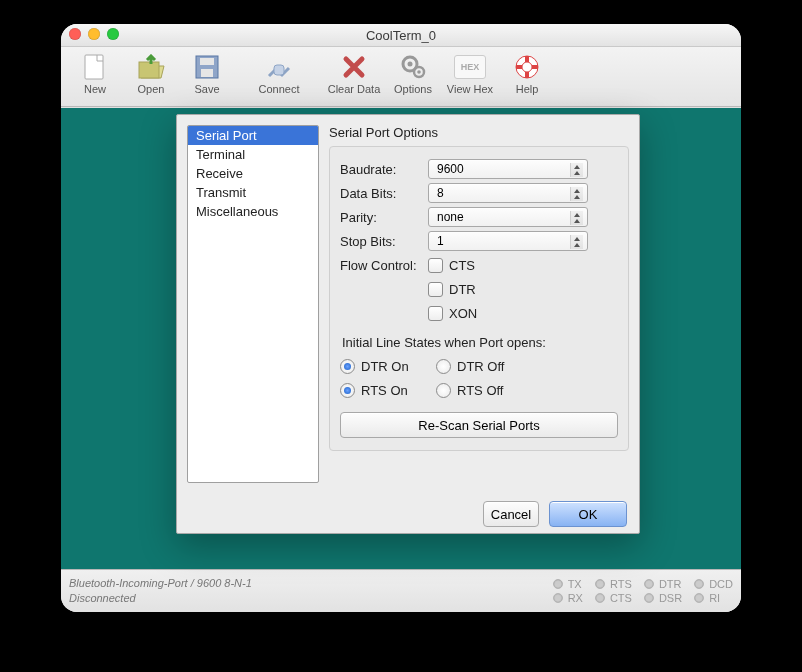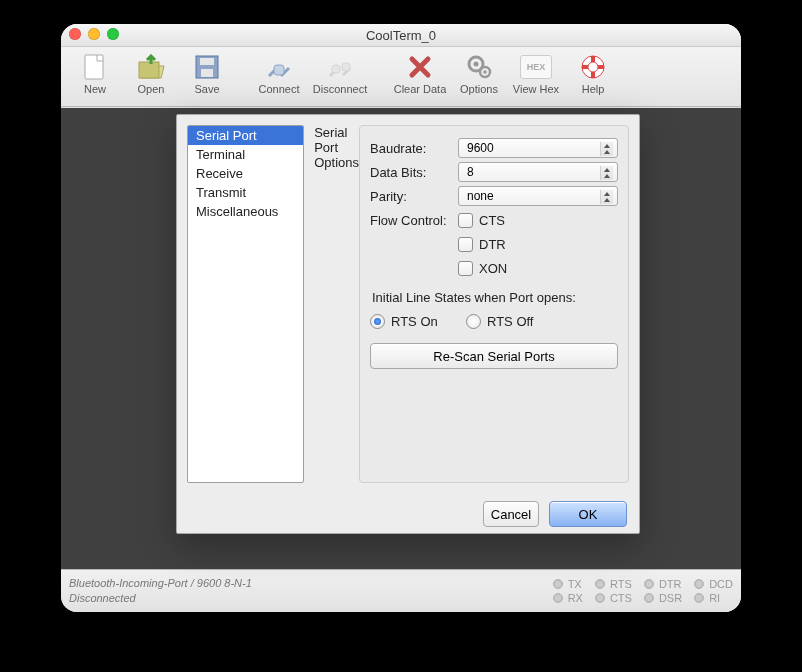--- a/index.html
+++ b/index.html
@@ -27,21 +27,21 @@
   .tl { width:12px; height:12px; border-radius:50%; box-shadow:inset 0 0 1px rgba(0,0,0,.5); }
   .title { margin:0 auto; font-size:13px; color:#3a3a3a; }
   .toolbar {
     height:55px; flex:none;
     background:linear-gradient(#f3f3f3,#e4e4e4);
     border-bottom:1px solid #b8b8b8;
     display:flex; align-items:flex-start; gap:4px; padding:4px 8px 0;
   }
   .tb-btn { width:52px; text-align:center; font-size:11px; color:#555; }
   .tb-ic { height:32px; display:flex; align-items:center; justify-content:center; }
-  .content { flex:1; background:#404040; border-top:1px solid #e0e0e0; position:relative; }
+  .content { flex:1; background:#0f766e; border-top:1px solid #e0e0e0; position:relative; }
   .statusbar {
     height:42px; flex:none;
     background:linear-gradient(#f0f0f0,#e2e2e2);
     border-top:1px solid #b8b8b8;
     display:flex; align-items:center; padding:0 8px; font-size:11px; color:#777;
   }
   .status-text { margin-left:0; line-height:1.4;font-style:italic; }
   .status-leds { margin-left:auto; display:grid; grid-template-columns:auto auto auto auto; gap:2px 12px; }
   .led { display:flex; align-items:center; gap:5px; color:#999; }
   .led-dot { width:8px; height:8px; border-radius:50%; background:#ccc; box-shadow:inset 0 0 1px rgba(0,0,0,.4); border:1px solid #b5b5b5; }
@@ -52,21 +52,21 @@
     background:#ededed; border:1px solid #a8a8a8; border-radius:2px;
     box-shadow: 0 12px 36px rgba(0,0,0,.30);
   }
   .sheet-body { display:flex; gap:10px; padding:10px; height:358px; }
   .sidebar {
     width:130px; background:#fff; border:1px solid #9f9f9f; border-radius:2px;
     overflow:hidden; font-size:13px;
   }
   .sb-item { padding:2px 8px; cursor:default; }
   .sb-sel { background:#3a74d8; color:#fff; }
-  .pane { flex:1; display:flex; flex-direction:row; }
+  .pane { flex:1; display:flex; flex-direction:column; }
   .pane h3 { margin:0 0 6px; font-size:13px; font-weight:normal; }
   .group {
     border:1px solid #cfcfcf; border-radius:4px; padding:10px 10px 12px;
     background:#eaeaea;
   }
   .row { display:flex; align-items:center; gap:8px; height:24px; }
   .row label { width:80px; text-align:left; }
   .mac-select {
     flex:none; width:160px; height:20px; text-align:left;
     background:linear-gradient(#fdfdfd,#f1f1f1);
@@ -156,27 +156,20 @@
             <rect x="7" y="15" width="12" height="8" fill="#e6e6e6"></rect>
           </svg>
         </div><span>Save</span></div>
     <div style="width:12px"></div>
     <div class="tb-btn"><div class="tb-ic">
           <svg width="28" height="26">
             <path d="M4 22 L11 15 L17 21 L24 14" stroke="#8da4c5" stroke-width="3" fill="none"></path>
             <rect x="9" y="11" width="10" height="10" rx="3" fill="#c5d2e6" stroke="#8da4c5"></rect>
           </svg>
         </div><span>Connect</span></div>
-    <div class="tb-btn" style="width:62px"><div class="tb-ic">
-          <svg width="28" height="26" style="opacity:.5">
-            <path d="M4 22 L11 15 M17 21 L24 14" stroke="#bbb" stroke-width="3" fill="none"></path>
-            <rect x="6" y="11" width="8" height="8" rx="3" fill="#ddd" stroke="#bbb"></rect>
-            <rect x="16" y="9" width="8" height="8" rx="3" fill="#ddd" stroke="#bbb"></rect>
-          </svg>
-        </div><span>Disconnect</span></div>
     <div style="width:12px"></div>
     <div class="tb-btn" style="width:58px"><div class="tb-ic">
           <svg width="24" height="24">
             <path d="M4 4 L20 20 M20 4 L4 20" stroke="#c24b4b" stroke-width="5" stroke-linecap="round"></path>
           </svg>
         </div><span>Clear Data</span></div>
     <div class="tb-btn"><div class="tb-ic">
           <svg width="26" height="26">
             <circle cx="10" cy="10" r="7" fill="none" stroke="#999" stroke-width="3"></circle>
             <circle cx="10" cy="10" r="2.5" fill="#999"></circle>
@@ -215,20 +208,24 @@
               </div>
             <div class="row">
                 <label>Data Bits:</label>
               <button class="mac-select"><span>8</span></button>
               </div>
             <div class="row">
                 <label>Parity:</label>
               <button class="mac-select"><span>none</span></button>
               </div>
             <div class="row">
+                <label>Stop Bits:</label>
+              <button class="mac-select"><span>1</span></button>
+              </div>
+            <div class="row">
                 <label>Flow Control:</label>
               <span class="mac-check">
                   <span class="box"></span>
                   <span>CTS</span>
                 </span>
               </div>
             <div class="row">
                 <label></label>
               <span class="mac-check">
                   <span class="box"></span>
@@ -237,20 +234,30 @@
               </div>
             <div class="row">
                 <label></label>
               <span class="mac-check">
                   <span class="box"></span>
                   <span>XON</span>
                 </span>
               </div>
 
             <div class="subhdr">Initial Line States when Port opens:</div>
+            <div class="row">
+              <span class="mac-radio sel">
+                  <span class="dot"></span>
+                  <span>DTR On</span>
+                </span>
+              <span class="mac-radio">
+                  <span class="dot"></span>
+                  <span>DTR Off</span>
+                </span>
+            </div>
             <div class="row">
               <span class="mac-radio sel">
                   <span class="dot"></span>
                   <span>RTS On</span>
                 </span>
               <span class="mac-radio">
                   <span class="dot"></span>
                   <span>RTS Off</span>
                 </span>
             </div>

